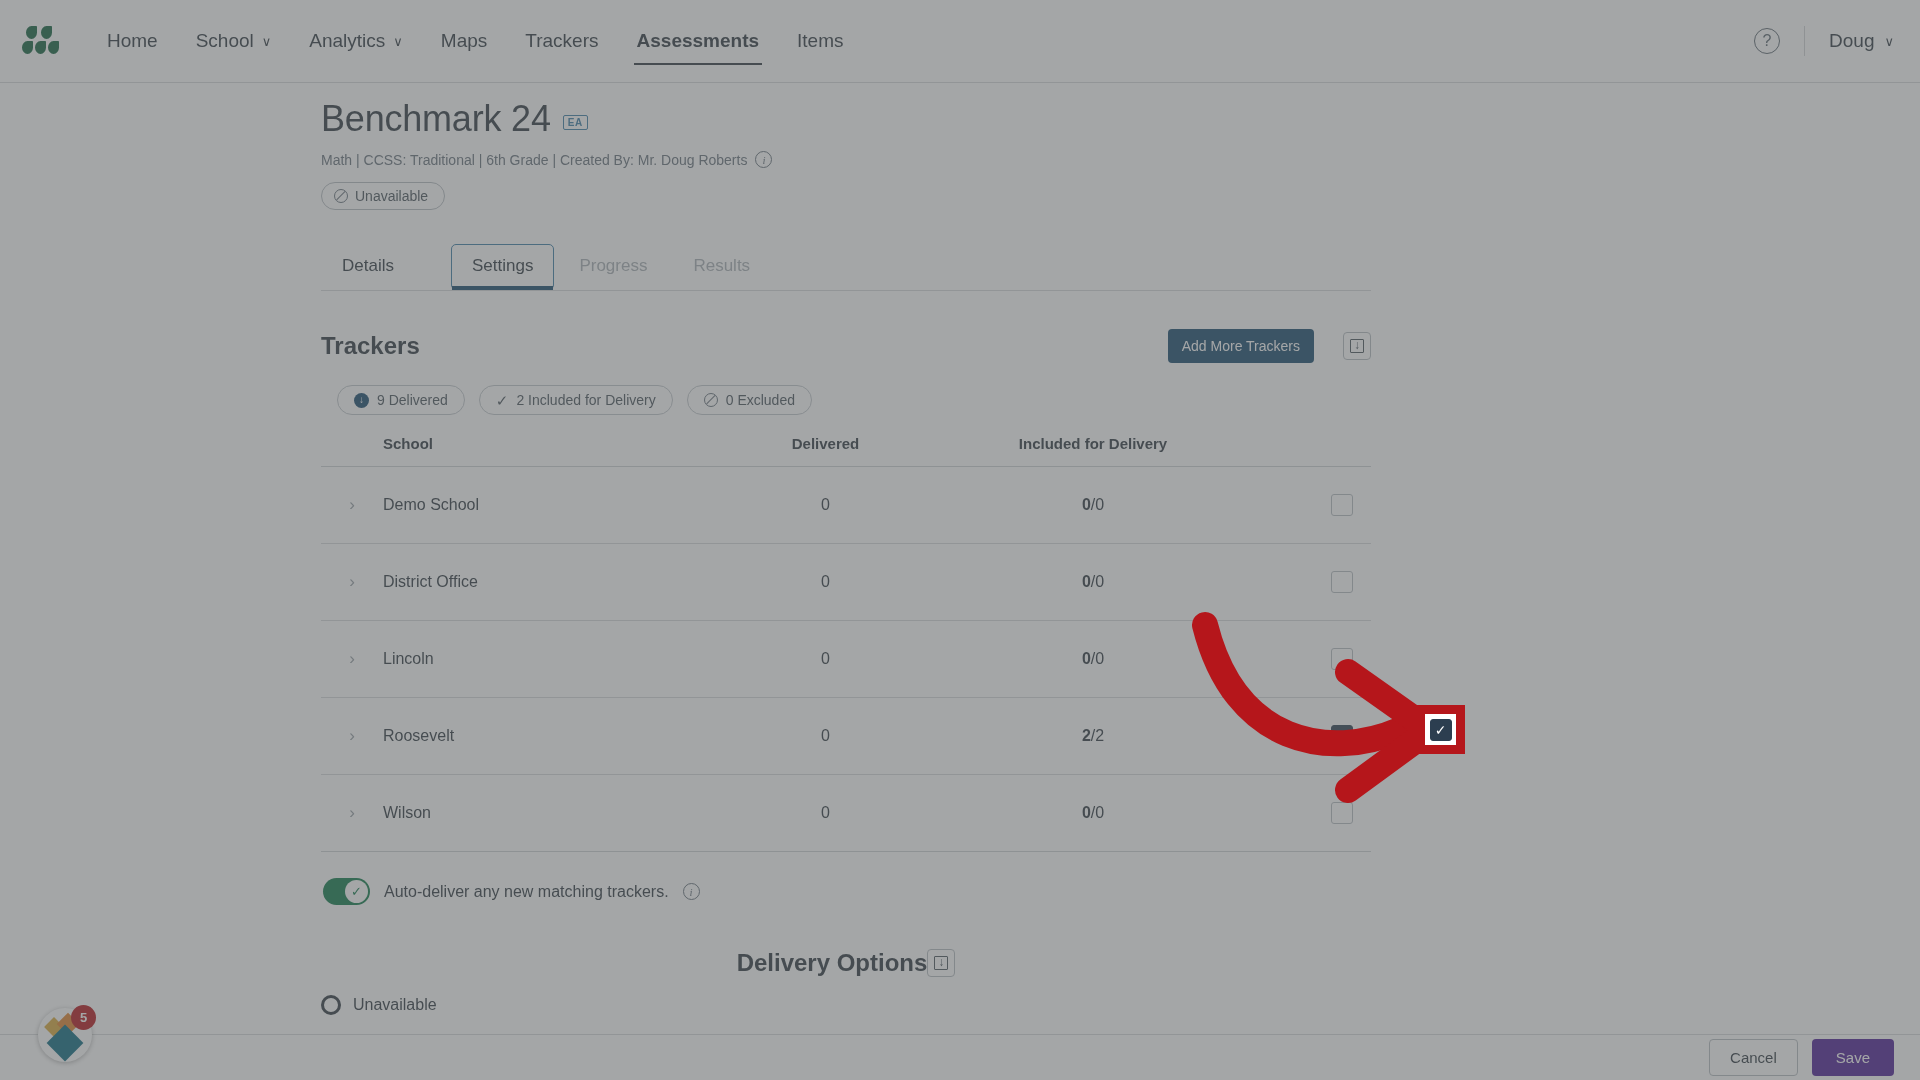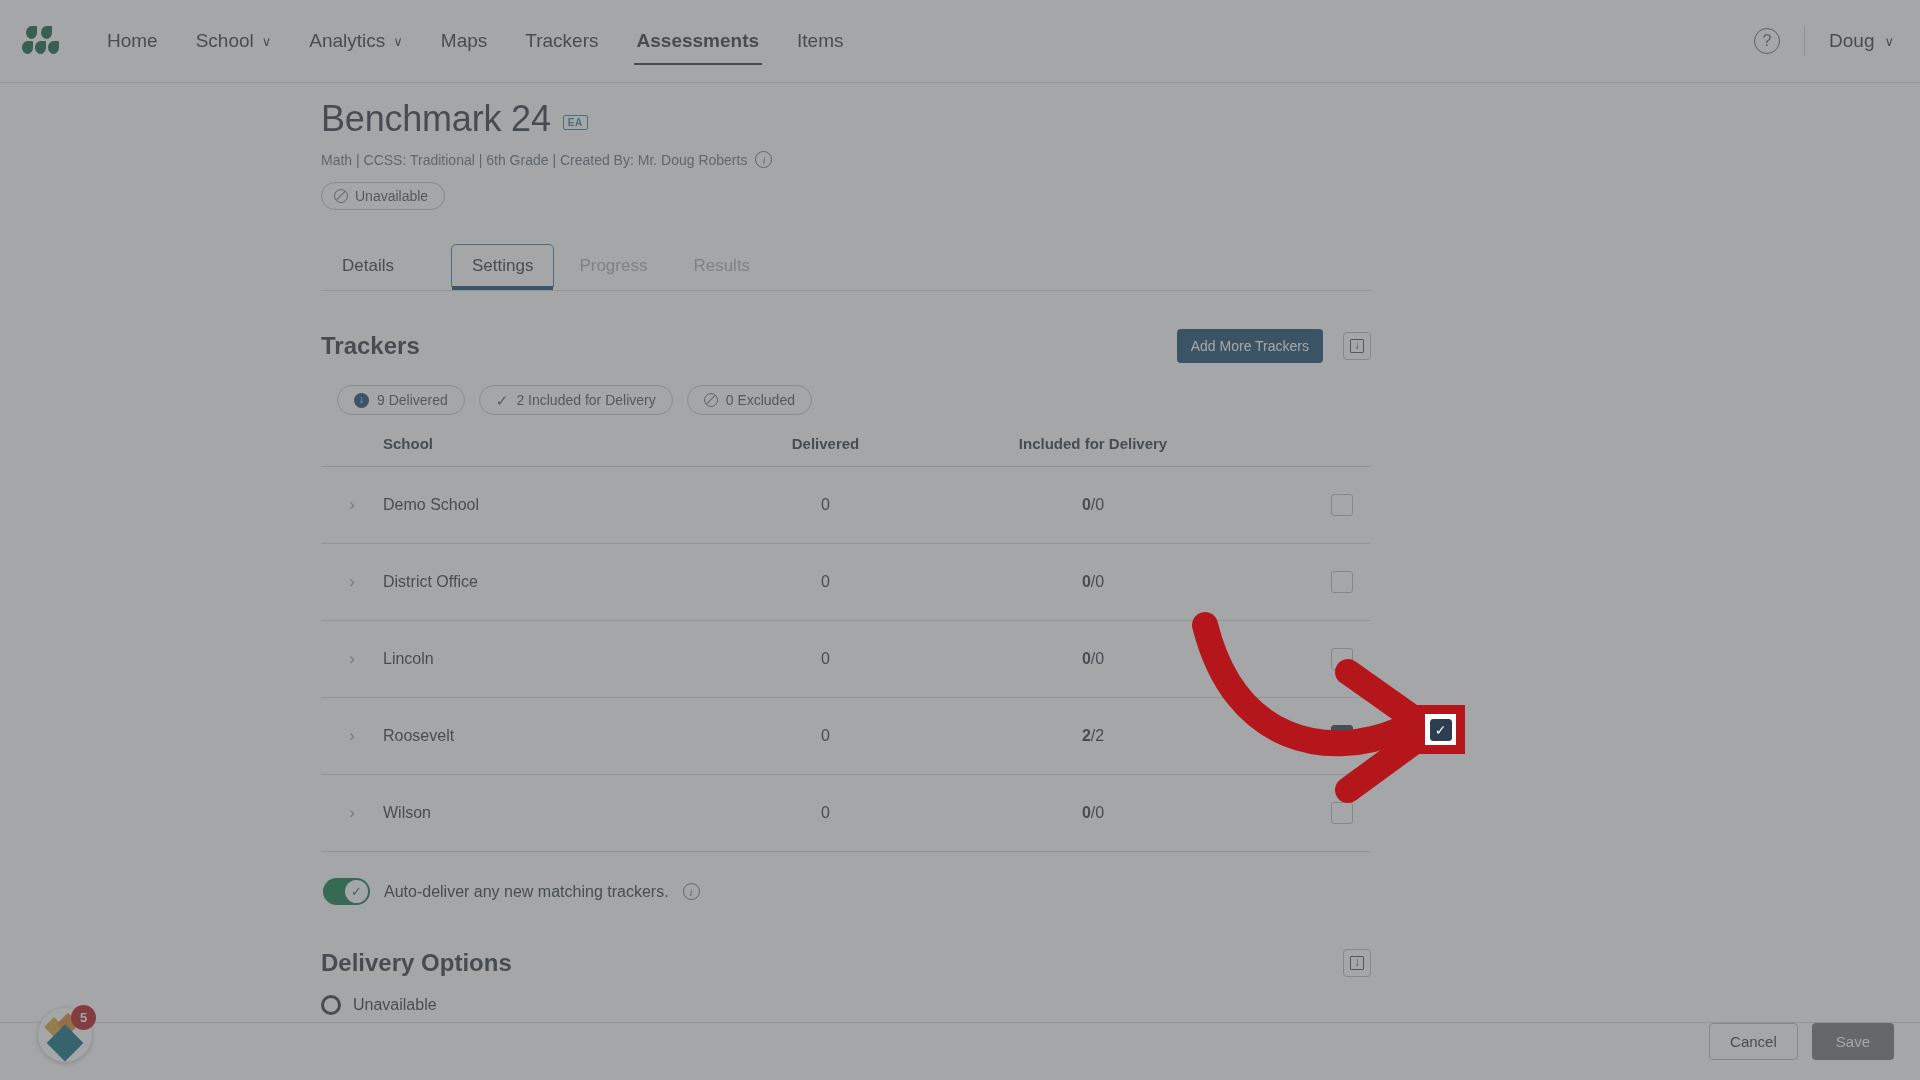--- a/index.html
+++ b/index.html
@@ -98,21 +98,21 @@
   .tab.active { border: 1px solid #3d7ea6; margin-left: 32px; }
   .tab.active::after {
     content:""; position: absolute; left: 0; right: 0; bottom: -1px; height: 4px; background:#17496d;
   }
 
   
   .section-head {
     margin-top: 38px; display: flex; align-items: center; justify-content: space-between;
   }
   .section-title { font-size: 24px; color: #2f3941; font-weight: bold; }
-  .section-actions { display: flex; align-items: center; gap: 20px; }
+  .section-actions { display: flex; align-items: center; gap: 29px; }
   .btn-primary {
     background: #17496d; color: #fff; font-size: 14px; border: none; border-radius: 4px;
     padding: 9px 14px; cursor: pointer; font-family: "Liberation Sans", sans-serif;
   }
   .icon-btn {
     width: 28px; height: 28px; border: 1px solid #b7bdc2; border-radius: 4px; background: #fff;
     display: flex; align-items: center; justify-content: center; cursor: pointer;
   }
   .collapse-glyph { position: relative; width: 14px; height: 14px; }
   .collapse-glyph::before {
@@ -176,42 +176,42 @@
   }
   .toggle .knob {
     position: absolute; right: 2px; top: 2px; width: 23px; height: 23px; border-radius: 50%;
     background: #fff; display:flex; align-items:center; justify-content:center;
     color:#0f7a4a; font-size: 13px;
   }
   .toggle-label { font-size: 16px; color: #2f3941; }
 
   
   .delivery-head {
-    margin-top: 44px; display:flex; align-items:center; justify-content: space-between;
+    margin-top: 44px; display:flex; align-items:center; justify-content: center;
   }
   .radio-row { margin-top: 18px; display: flex; align-items: center; gap: 12px; }
   .radio {
     width: 20px; height: 20px; border-radius: 50%; border: 3px solid #2f3941; background: #fff;
     cursor: pointer;
   }
   .radio-label { font-size: 16px; color: #2f3941; }
 
   
   .footerbar {
-    position: absolute; left: 0; bottom: 0; width: 1920px; height: 58px;
+    position: absolute; left: 0; bottom: 0; width: 1920px; height: 46px;
     background: #fff; border-top: 1px solid #d8dadc;
-    display: flex; align-items: flex-start; justify-content: flex-end; padding-right: 26px; gap: 14px;
+    display: flex; align-items: center; justify-content: flex-end; padding-right: 26px; gap: 14px;
     z-index: 6;
   }
   .btn-secondary {
     border: 1px solid #b7bdc2; background: #fff; color: #2f3941; font-size: 15px;
     padding: 9px 20px; border-radius: 4px; cursor: pointer; font-family: "Liberation Sans", sans-serif;
   }
   .btn-save {
-    border: none; background: #737373; color: #fff; font-size: 15px;
+    border: none; background: #4c1d95; color: #fff; font-size: 15px;
     padding: 10px 24px; border-radius: 4px; cursor: pointer; font-family: "Liberation Sans", sans-serif;
   }
 
   
   .fab {
     position: absolute; left: 38px; bottom: 18px; width: 54px; height: 54px; z-index: 7; cursor: pointer;
   }
   .fab-circle {
     position:absolute; inset:0; border-radius: 50%; background: #fff;
     box-shadow: 0 1px 5px rgba(0,0,0,.3); overflow: hidden;

